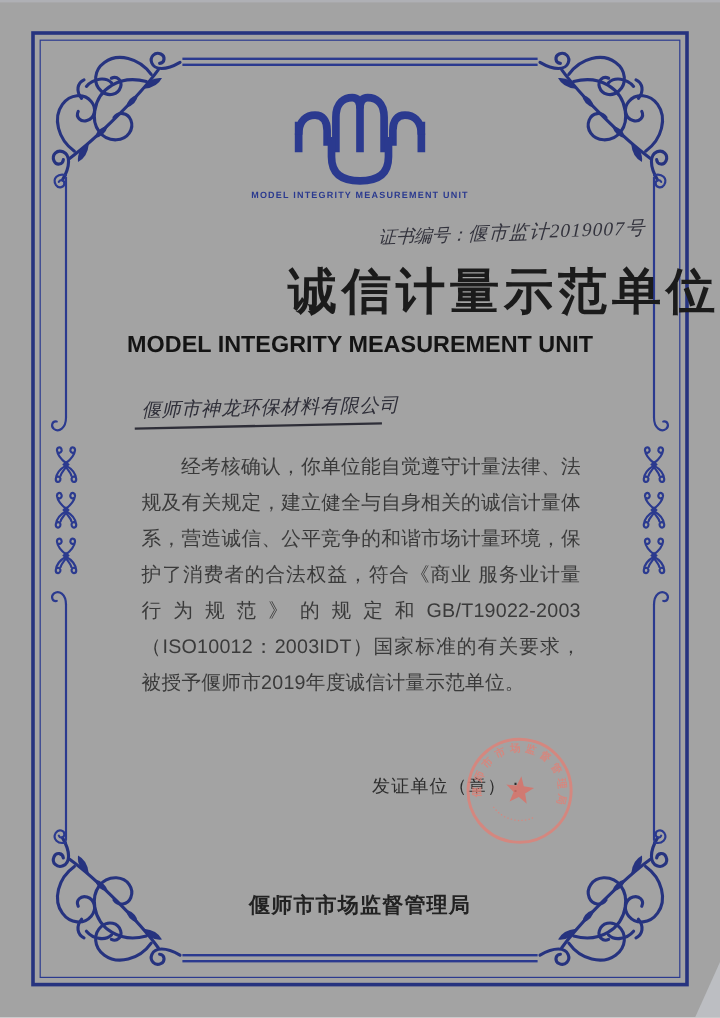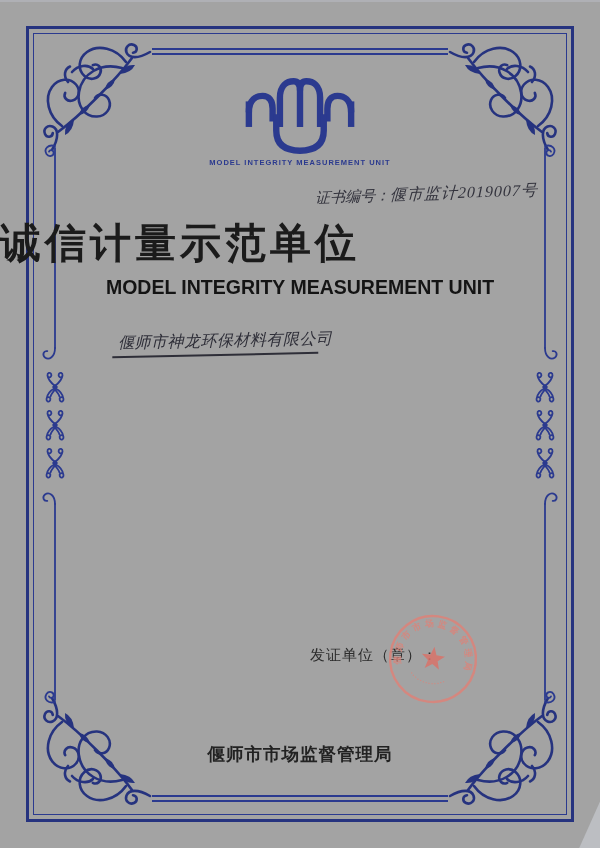--- a/index.html
+++ b/index.html
@@ -27,21 +27,21 @@
   }
   
   #certno{
     position:absolute;top:184px;right:62px;font-size:15px;color:#33333d;
     transform:rotate(-2deg) skewX(-4deg);white-space:nowrap;
     font-family:"Liberation Serif","DejaVu Serif",serif;font-style:italic;
   }
   #certno .val{font-size:16px;letter-spacing:1px;}
   
   #title-cn{
-    position:absolute;left:0;top:216px;width:600px;text-align:left;
+    position:absolute;left:0;top:216px;width:600px;text-align:right;
     font-family:"Liberation Serif","DejaVu Serif",serif;font-weight:bold;
     font-size:41px;letter-spacing:4px;color:#1b1b1b;white-space:nowrap;
   }
   #title-en{
     position:absolute;left:0;top:276px;width:600px;text-align:center;
     font-weight:bold;font-size:19.5px;letter-spacing:0px;color:#141414;white-space:nowrap;
   }
   
   #company{
     position:absolute;left:112px;top:326px;width:200px;height:28px;
@@ -162,20 +162,21 @@
 
   <div id="certno">
     <span>证书编号：</span><span class="val">偃市监计2019007号</span>
   </div>
 
   <div id="title-cn">诚信计量示范单位</div>
   <div id="title-en">MODEL INTEGRITY MEASUREMENT UNIT</div>
 
   <div id="company">偃师市神龙环保材料有限公司</div>
 
+  <div id="body-par">经考核确认，你单位能自觉遵守计量法律、法规及有关规定，建立健全与自身相关的诚信计量体系，营造诚信、公平竞争的和谐市场计量环境，保护了消费者的合法权益，符合《商业 服务业计量行为规范》的规定和GB/T19022-2003（ISO10012：2003IDT）国家标准的有关要求，被授予偃师市2019年度诚信计量示范单位。</div>
 
   <div id="issuing">发证单位（章）：</div>
 
   <svg id="seal" viewBox="0 0 92 92">
     <defs>
       <path id="sealArcTop" d="M 16 57 A 32 32 0 1 1 76 57" fill="none"></path>
       <path id="sealArcBottom" d="M 24 61 A 28 28 0 0 0 68 61" fill="none"></path>
     </defs>
     <circle cx="46" cy="46" r="42" fill="none" stroke="#dd8379" stroke-width="2.4"></circle>
     <polygon points="46,34 48.94,41.95 57.41,42.29 50.76,47.55 53.06,55.71 46,51 38.94,55.71 41.24,47.55 34.59,42.29 43.06,41.95" fill="#d9736a"></polygon>

